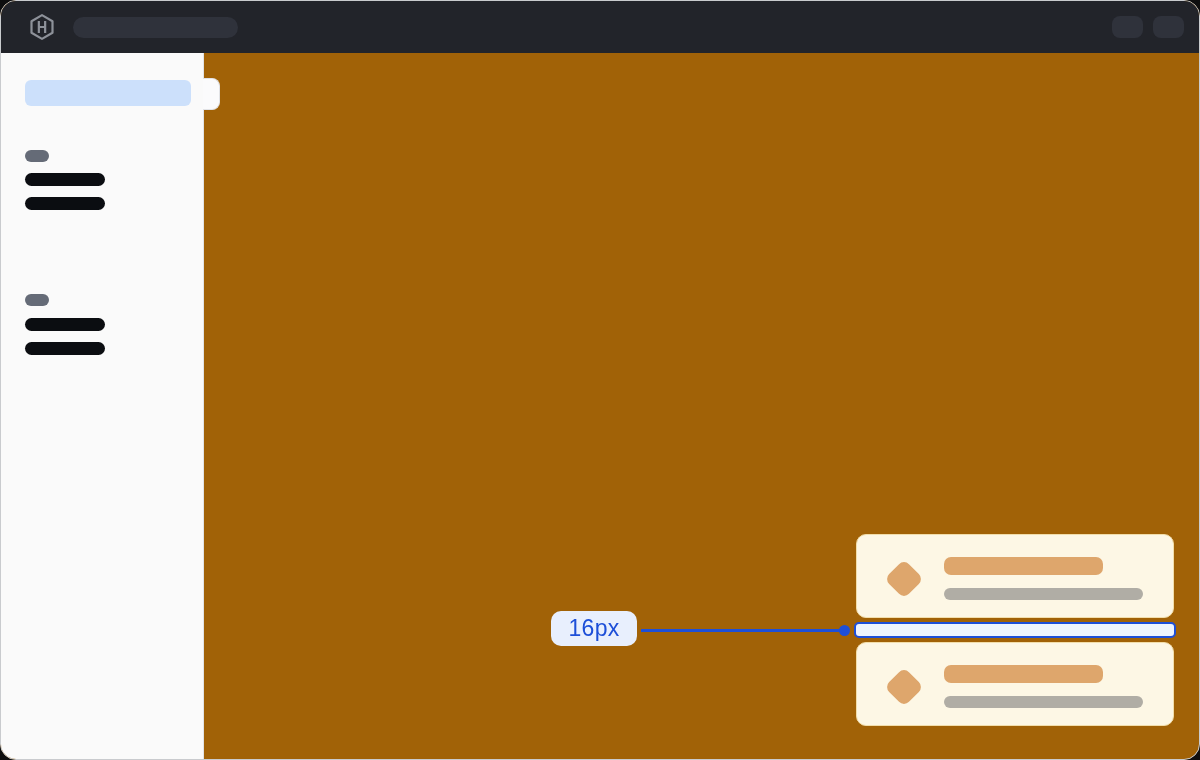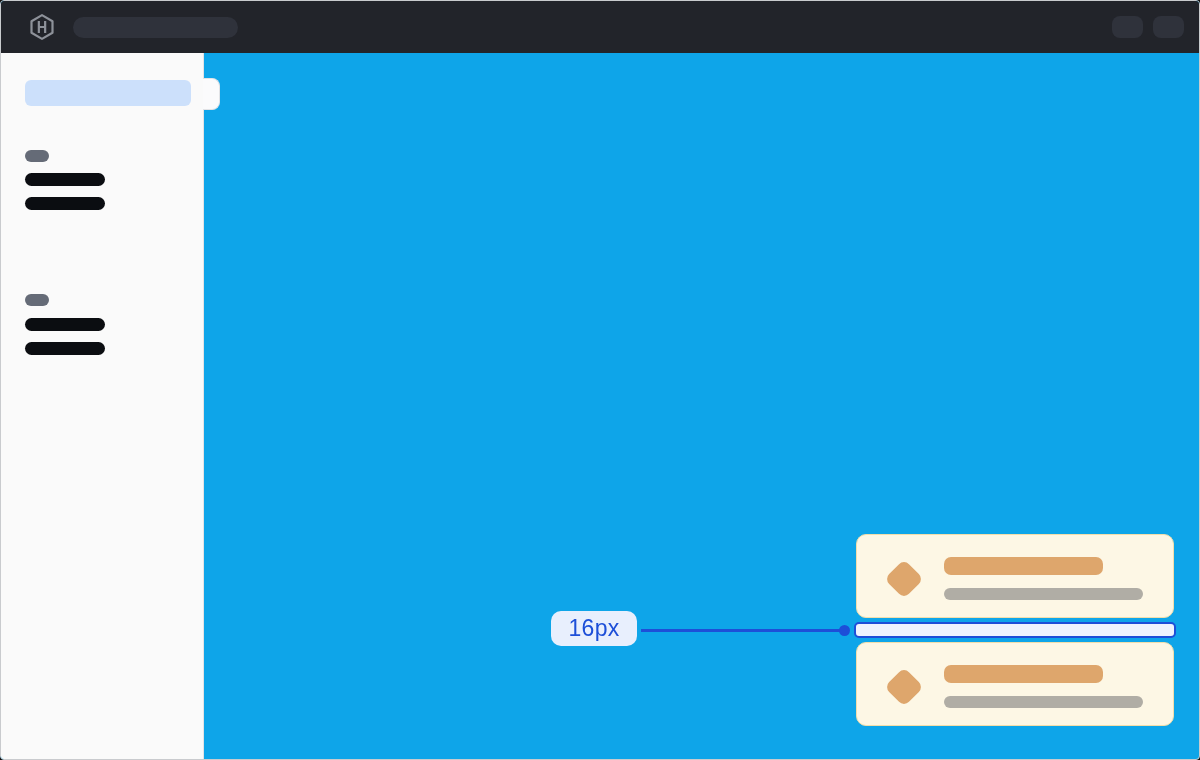--- a/index.html
+++ b/index.html
@@ -5,23 +5,23 @@
   html, body {
     margin: 0;
     padding: 0;
     background: #0e0e0e;
     font-family: "Liberation Sans", sans-serif;
   }
   .frame {
     position: relative;
     width: 1198px;
     height: 758px;
-    background: #0ea5e9;
+    background: #a16207;
     border: 1px solid var(--frame-border, #c9cbce);
-    border-radius: 4px;
+    border-radius: 16px;
     overflow: hidden;
   }
 
   
   .topbar {
     position: absolute;
     left: 0; top: 0; right: 0;
     height: 52px;
     background: var(--topbar-bg, #22242a);
     display: flex;

